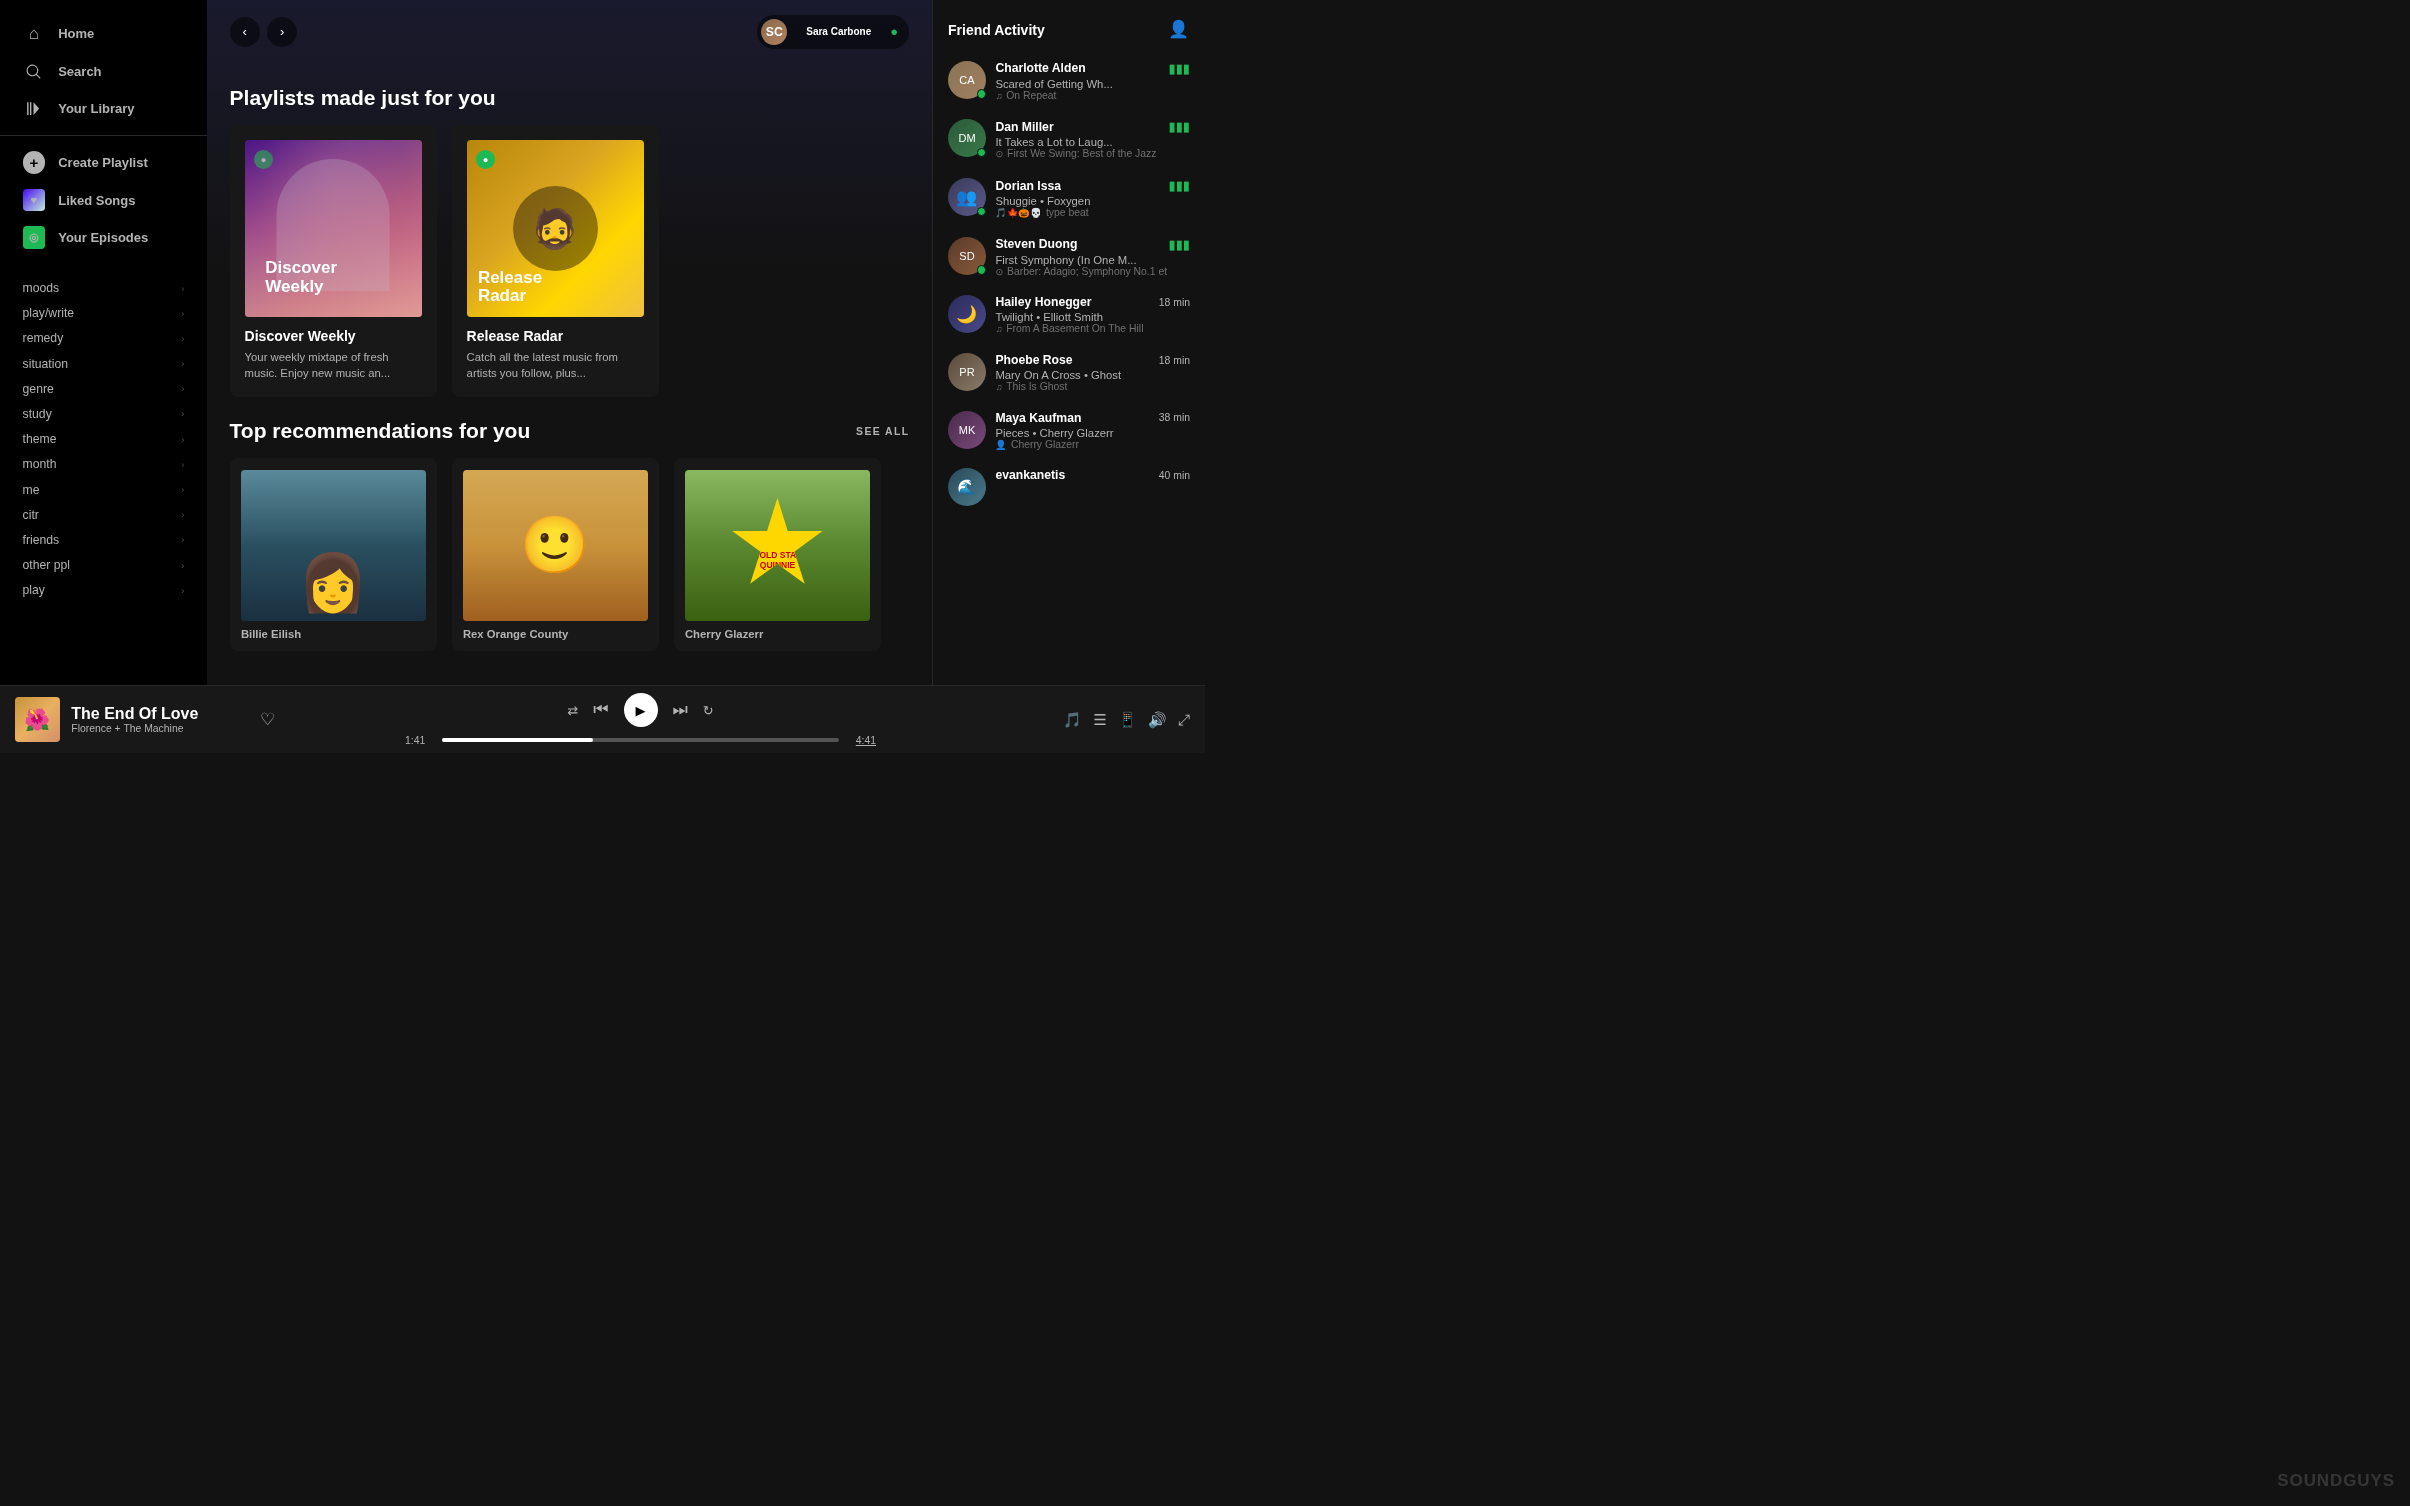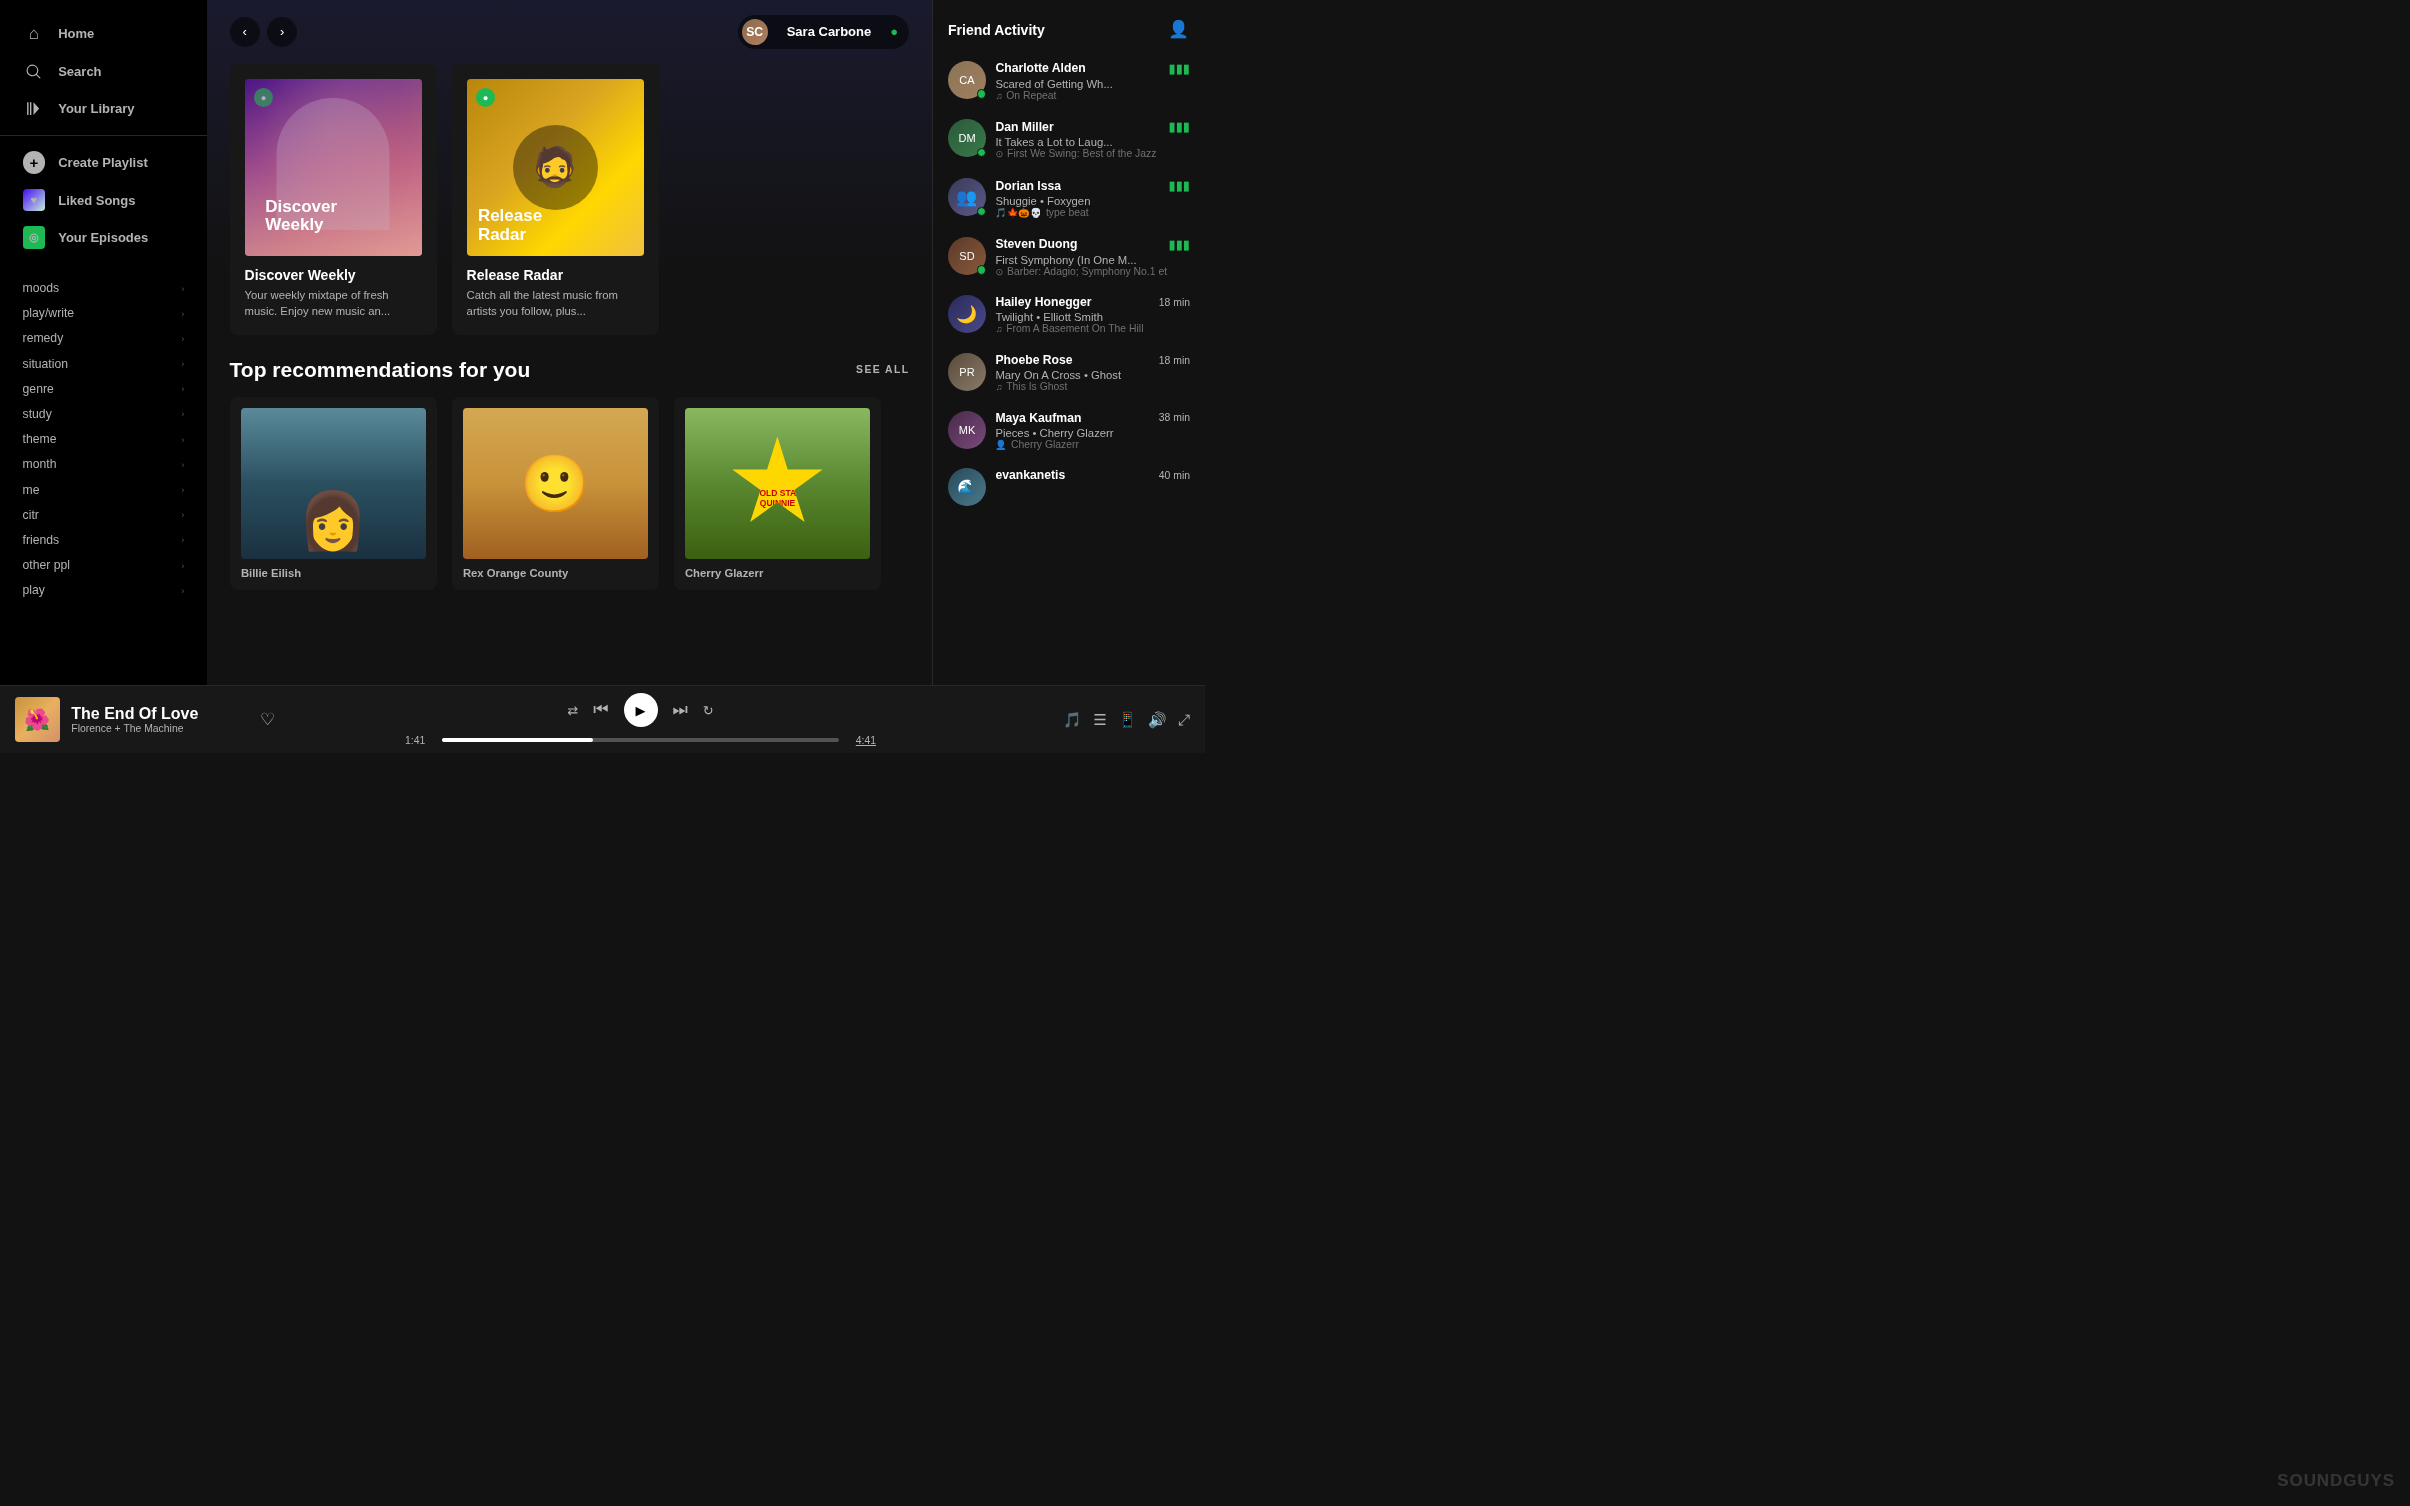--- a/index.html
+++ b/index.html
@@ -184,21 +184,21 @@
       height: 26px;
       border-radius: 50%;
       background: #535353;
       overflow: hidden;
       display: flex;
       align-items: center;
       justify-content: center;
       font-size: 11.3px;
     }
     .user-name {
-      font-size: 13px;
+      font-size: 10px;
       font-weight: 600;
       color: #fff;
     }
 
     .content-area { padding: 0 22.6px 22.6px; }
 
     .section-title {
       font-size: 21px;
       font-weight: 700;
       color: #fff;
@@ -719,20 +719,21 @@
       <div class="user-area">
         <div class="user-avatar">
           <div style="width:100%;height:100%;background:linear-gradient(135deg,#8a6a4a,#b08060);display:flex;align-items:center;justify-content:center;font-size:12.2px;color:#fff;font-weight:600;">SC</div>
         </div>
         <span class="user-name">Sara Carbone</span>
         <span style="color:#1db954;font-size:13px;">●</span>
       </div>
     </div>
 
     <div class="content-area">
+      <div class="section-title">Playlists made just for you</div>
 
       <div class="playlist-cards">
 
         <div class="playlist-card">
           <div class="card-image">
             <div class="discover-weekly-img">
               <div class="spotify-logo-small">●</div>
 
               <div style="position:absolute;top:0;left:0;right:0;bottom:0;background:linear-gradient(180deg, rgba(80,30,120,0.4) 0%, rgba(180,80,120,0.5) 50%, rgba(220,150,140,0.6) 100%);"></div>
               <div style="position:absolute;top:19px;left:50%;transform:translateX(-50%);width:113px;height:132px;background:rgba(200,180,200,0.3);border-radius:56px 56px 0 0;"></div>

